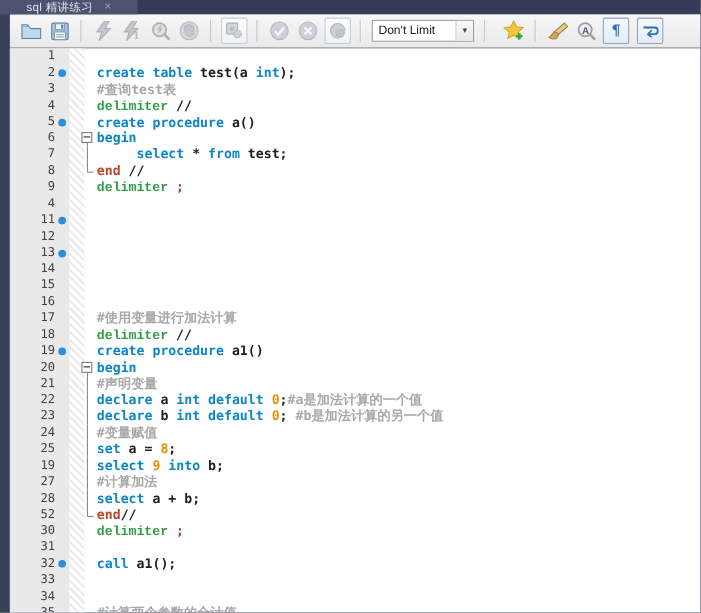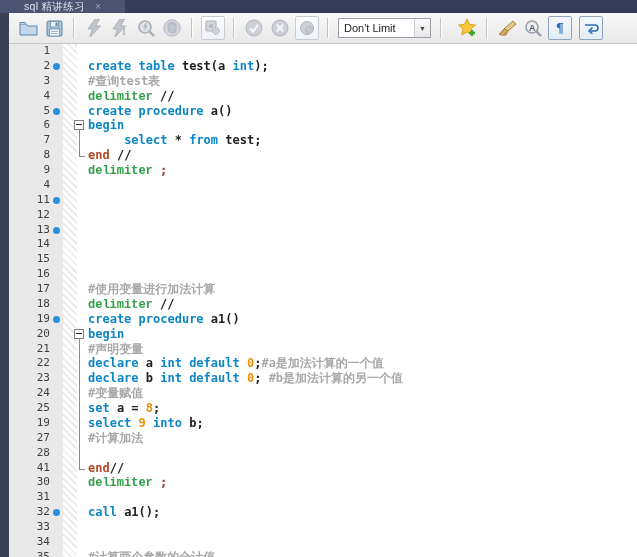--- a/index.html
+++ b/index.html
@@ -322,23 +322,24 @@
           <div class="fold mid">
             <span class="vline"></span>
           </div>
           <div class="code"><span class="cm">#计算加法</span></div>
         </div>
         <div class="row">
           <div class="ln">28</div>
           <div class="fold mid">
             <span class="vline"></span>
           </div>
-        </div>
-        <div class="row">
-          <div class="ln">41</div>
+          <div class="code"><span class="kw">select </span><span class="pl">a + b;</span></div>
+        </div>
+        <div class="row">
+          <div class="ln">52</div>
           <div class="fold end">
             <span class="vline"></span>
             <span class="hline"></span>
           </div>
           <div class="code"><span class="rd">end</span><span class="pl">//</span></div>
         </div>
         <div class="row">
           <div class="ln">30</div>
           <div class="fold"></div>
           <div class="code"><span class="gr">delimiter </span><span class="sm">;</span></div>

